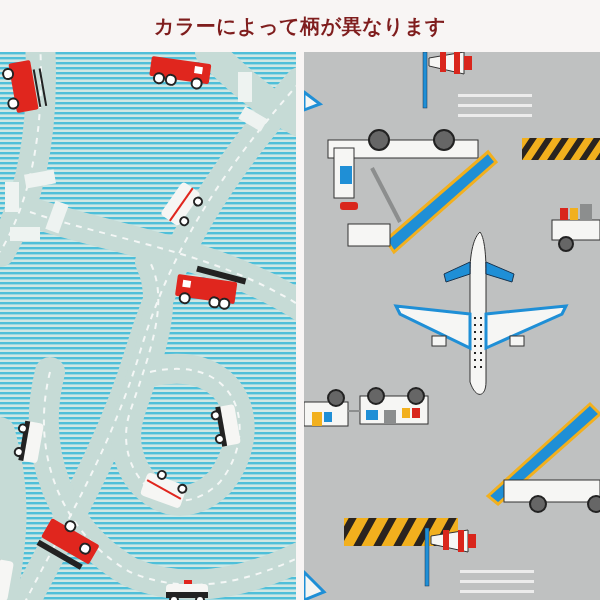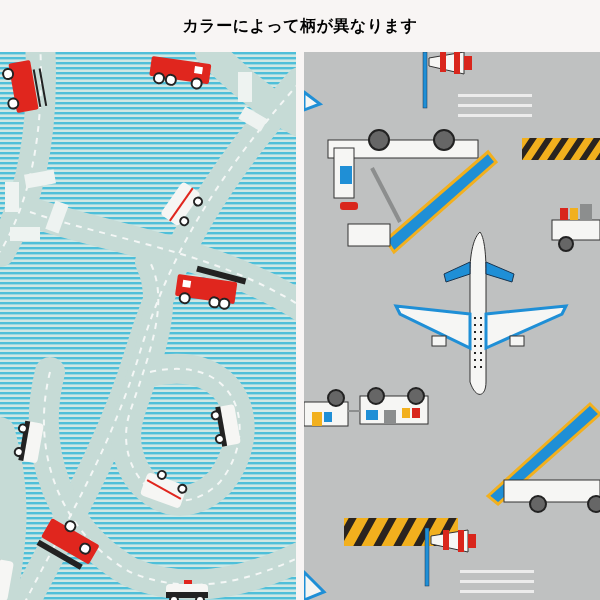--- a/index.html
+++ b/index.html
@@ -1,17 +1,17 @@
 <!DOCTYPE html>
 <html><head>
 <meta charset="utf-8">
 <style>
   html, body { margin:0; padding:0; }
   body { width:600px; height:600px; background:#f8f5f4; position:relative; overflow:hidden; font-family:"DejaVu Sans", sans-serif; }
-  .caption { position:absolute; top:0; left:0; width:600px; height:52px; display:flex; align-items:center; justify-content:center; color:#000000; font-size:16px; font-weight:bold; letter-spacing:0.5px; }
+  .caption { position:absolute; top:0; left:0; width:600px; height:52px; display:flex; align-items:center; justify-content:center; color:#7f1d1d; font-size:20px; font-weight:bold; letter-spacing:0.5px; }
   .panel { position:absolute; top:52px; height:548px; overflow:hidden; }
   .panel-left { left:0; width:296px; }
   .panel-right { left:304px; width:296px; background:#bfc1c1; }
   .panel svg { display:block; }
 </style>
 </head>
 <body>
 
 <div class="caption">カラーによって柄が異なります</div>
 

